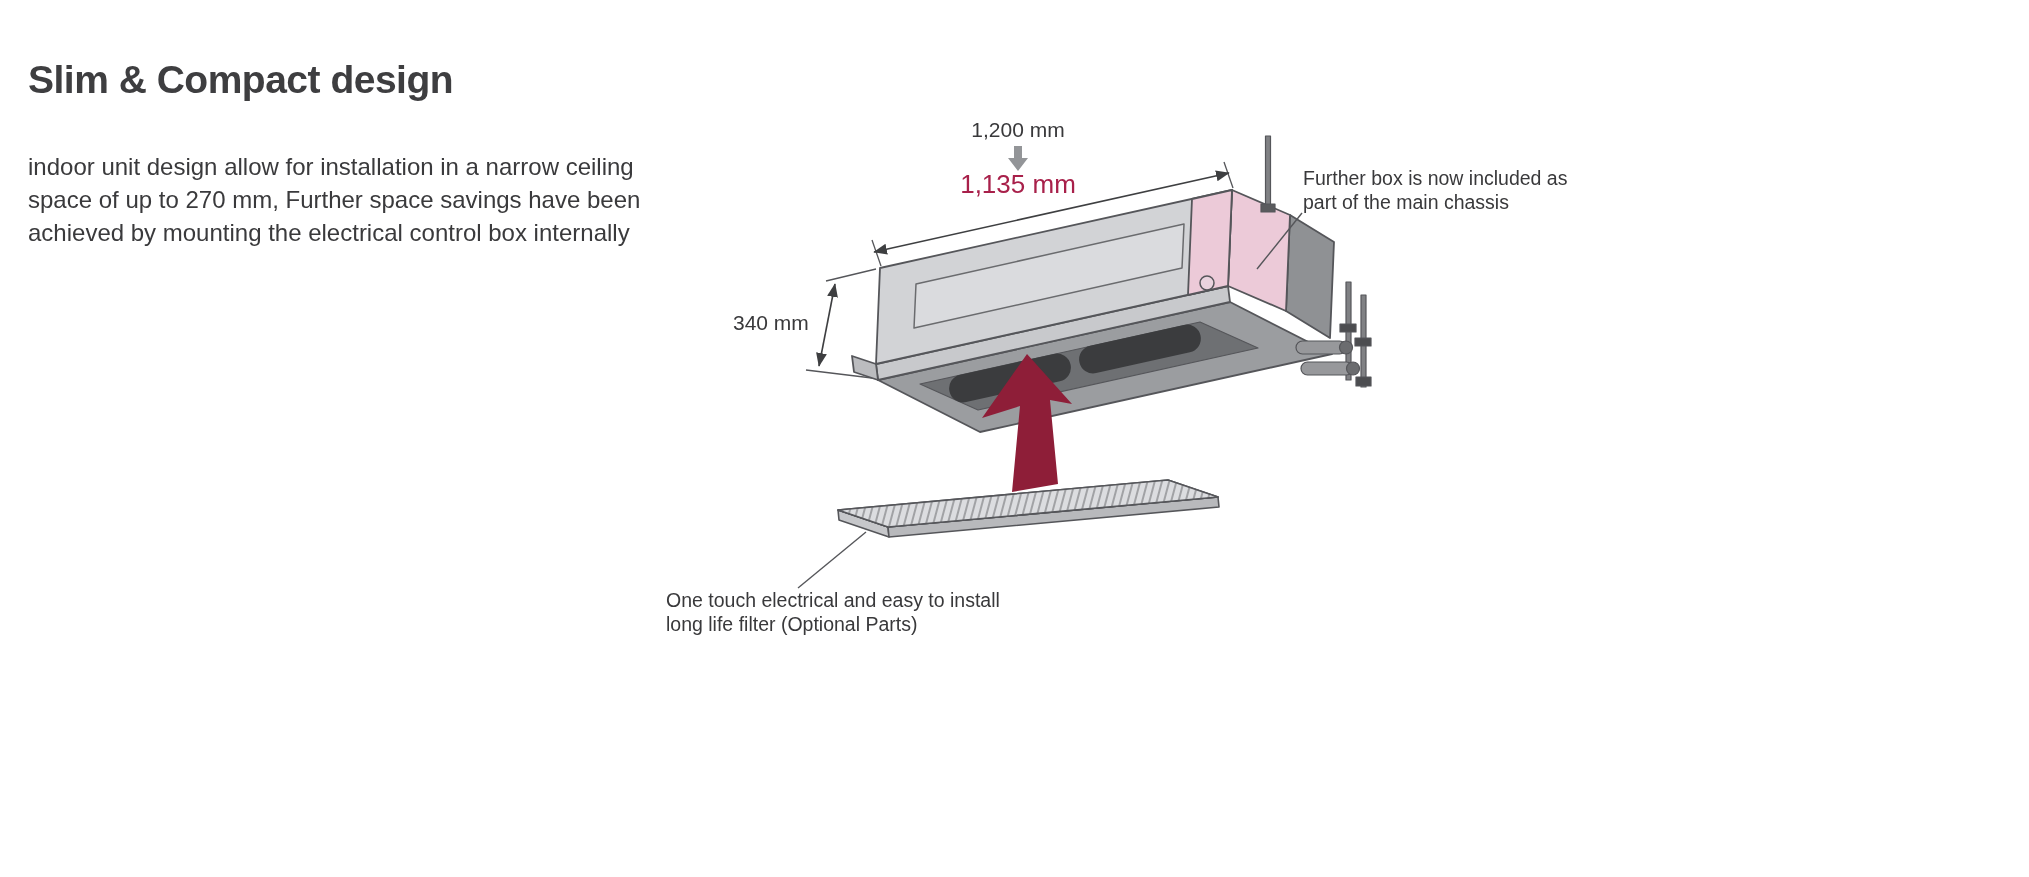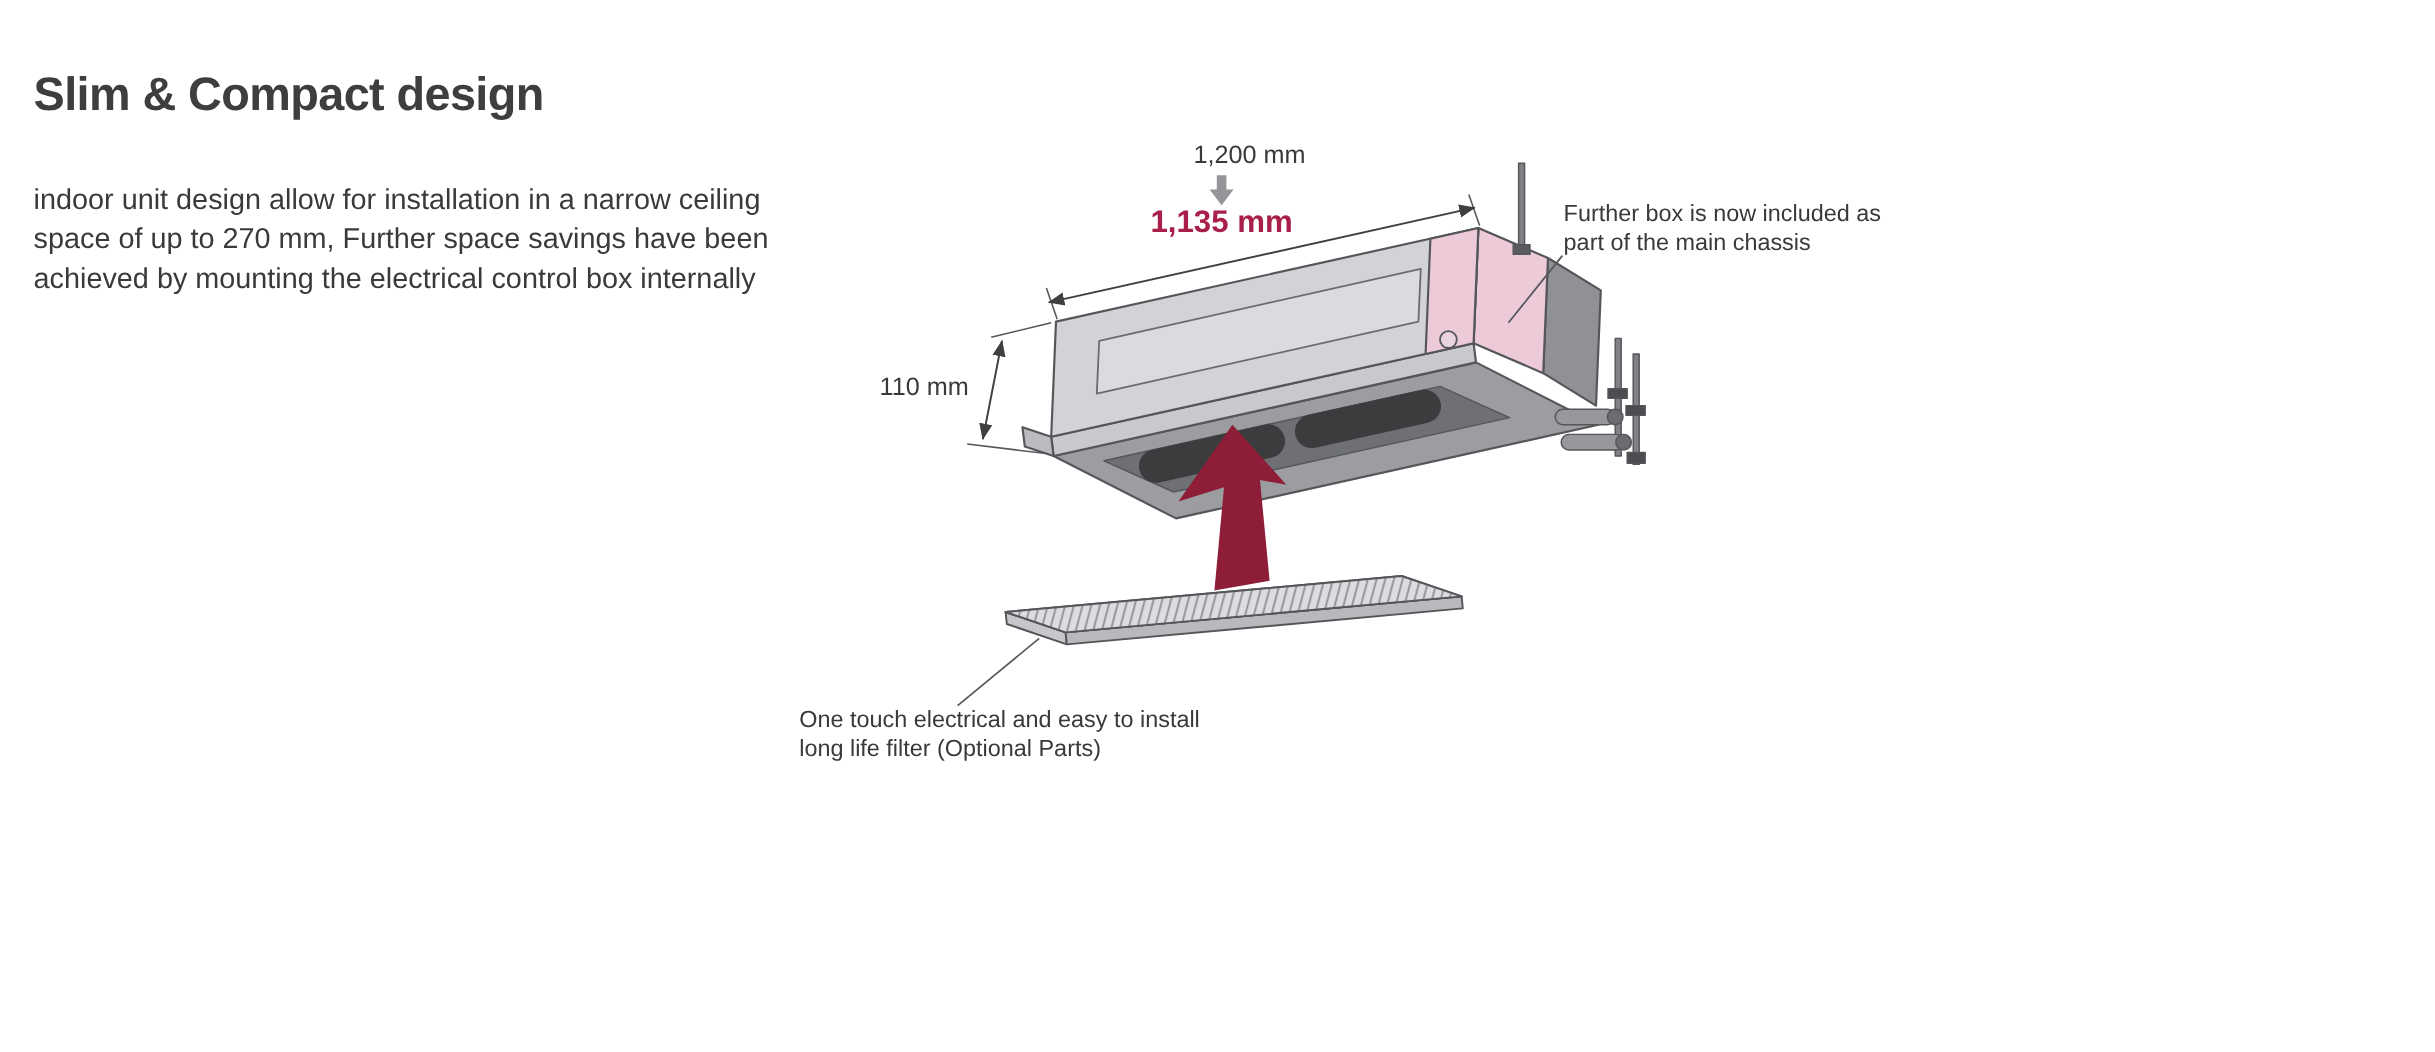--- a/index.html
+++ b/index.html
@@ -4,23 +4,23 @@
 <style>
   html,body{margin:0;padding:0;background:#ffffff;}
   .canvas{position:relative;width:2029px;height:877px;background:#ffffff;overflow:hidden;
           font-family:"Liberation Sans","DejaVu Sans",sans-serif;color:#3a3a3c;padding-left:48px;}
   .abs{position:absolute;}
 
   .page-title{left:28px;top:58px;font-size:39px;font-weight:700;color:#3e3e40;letter-spacing:-0.5px;}
   .body-text{left:28px;top:150px;font-size:24px;line-height:33px;color:#3a3a3c;}
   .body-text span{display:block;white-space:nowrap;}
 
-  .dim-label{font-size:21px;color:#39393b;text-align:right;}
+  .dim-label{font-size:21px;color:#39393b;text-align:center;}
   .dim-nominal{left:948px;top:118px;width:140px;}
-  .dim-actual{left:935px;top:169px;width:166px;font-size:26px;font-weight:700;
+  .dim-actual{left:935px;top:169px;width:166px;font-size:26px;font-weight:400;
               text-align:center;color:var(--accent-red,#a8204a);}
   .dim-height{left:733px;top:311px;width:100px;text-align:left;}
 
   .note{font-size:19.5px;line-height:24px;color:#39393b;}
   .note span{display:block;white-space:nowrap;}
   .note-controlbox{left:1303px;top:166px;}
   .note-filter{left:666px;top:588px;}
 
   svg{position:absolute;left:0;top:0;}
 </style>
@@ -34,21 +34,21 @@
   <div class="abs body-text">
     <span>indoor unit design allow for installation in a narrow ceiling</span>
     <span>space of up to 270 mm, Further space savings have been</span>
     <span>achieved by mounting the electrical control box internally</span>
   </div>
 
   <div class="abs dim-label dim-nominal">1,200 mm</div>
 
   <div class="abs dim-actual">1,135 mm</div>
 
-  <div class="abs dim-label dim-height">110 mm</div>
+  <div class="abs dim-label dim-height">340 mm</div>
 
   <div class="abs note note-controlbox">
     <span>Further box is now included as</span>
     <span>part of the main chassis</span>
   </div>
 
   <div class="abs note note-filter">
     <span>One touch electrical and easy to install</span>
     <span>long life filter (Optional Parts)</span>
   </div>

